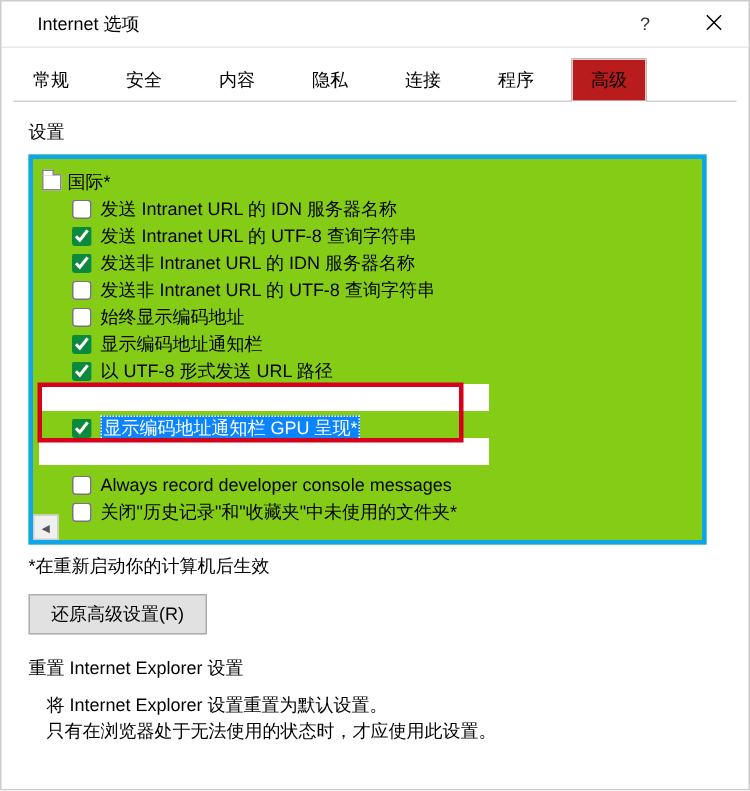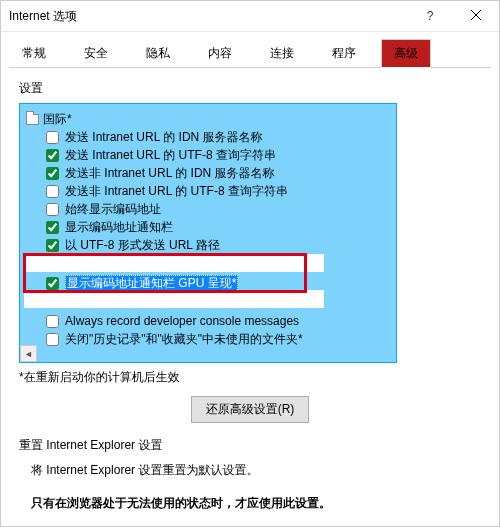--- a/index.html
+++ b/index.html
@@ -13,21 +13,21 @@
     width: 500px; height: 527px;
     box-sizing: border-box;
     border: 1px solid #ccc;
     background: #fff;
     position: relative;
   }
   .titlebar {
     display: flex; align-items: center;
     height: 30px;
     border-bottom: 1px solid #e8e8e8;
-    padding-left: 8px;
+    padding-left: 24px;
   }
   .titlebar .title {
     flex: 1;
   }
   .titlebar .ctl {
     width: 46px; height: 30px;
     display: flex; align-items: center; justify-content: center;
     color: #333;
   }
   .tabs-row {
@@ -49,23 +49,23 @@
     border-bottom: 1px solid #fff;
     background: #b91c1c;
   }
   .content {
     padding: 12px 18px 8px 18px;
   }
   .section-label {
     margin-bottom: 6px;
   }
   .tree-box {
-    border: 1px solid #0ea5e9;
-    background: #7dd3fc;
-    width: 378px;
+    border: 3px solid #0ea5e9;
+    background: #84cc16;
+    width: 452px;
     height: 260px;
     overflow: hidden;
     position: relative;
     box-sizing: border-box;
   }
   .tree-inner {
     padding: 4px 2px 4px 6px;
   }
   .group {
     margin-top: 2px;
@@ -120,41 +120,41 @@
   .scroll-arrow-left {
     position: absolute; left: 0; bottom: 0;
     width: 17px; height: 17px;
     border: 1px solid #cfcfcf; background: #f0f0f0; box-sizing: border-box;
     display:flex;align-items:center;justify-content:center; font-size: 9px; color:#555;
   }
   .note {
     margin-top: 6px;
   }
   .right-btn-row {
-    display: flex; justify-content: center;
+    display: flex; justify-content: flex-start;
     margin-top: 10px;
   }
   .btn {
     border: 1px solid #adadad; background: #e1e1e1;
     padding: 4px 14px;
     min-width: 100px;
     text-align: center;
     box-sizing: border-box;
   }
   .reset-section {
     margin-top: 14px;
   }
   .reset-row {
     display: flex; 
     margin-top: 8px;
     gap: 10px;
   }
   .reset-row .txt { flex: 1; padding-left: 12px; }
   .warn {
-    margin-top: 16px; padding-left: 12px; font-weight: bold;
+    padding-left: 12px;
   }
   .close-x svg { width: 10px; height:10px; }
 </style>
 </head>
 <body>
 
 <div class="window">
 
   <div class="titlebar">
     <span class="title">Internet 选项</span>
@@ -167,22 +167,22 @@
             <line x1="0" y1="0" x2="10" y2="10" stroke="#000" stroke-width="1"></line>
             <line x1="10" y1="0" x2="0" y2="10" stroke="#000" stroke-width="1"></line>
           </svg>
       </span>
     </div>
   </div>
 
   <div class="tabs-row">
     <div class="tab">常规</div>
     <div class="tab">安全</div>
+    <div class="tab">内容</div>
     <div class="tab">隐私</div>
-    <div class="tab">内容</div>
     <div class="tab">连接</div>
     <div class="tab">程序</div>
     <div class="tab active">高级</div>
   </div>
 
   <div class="content">
 
     <div class="section-label">设置</div>
 
     <div class="tree-box">

